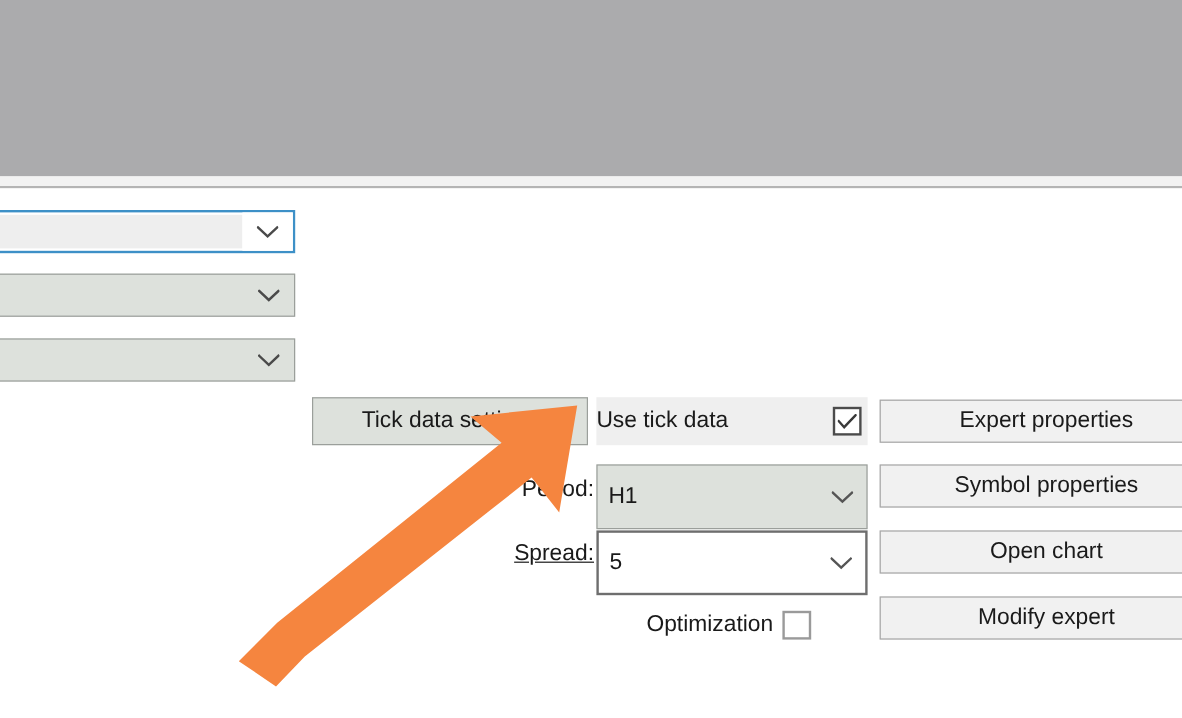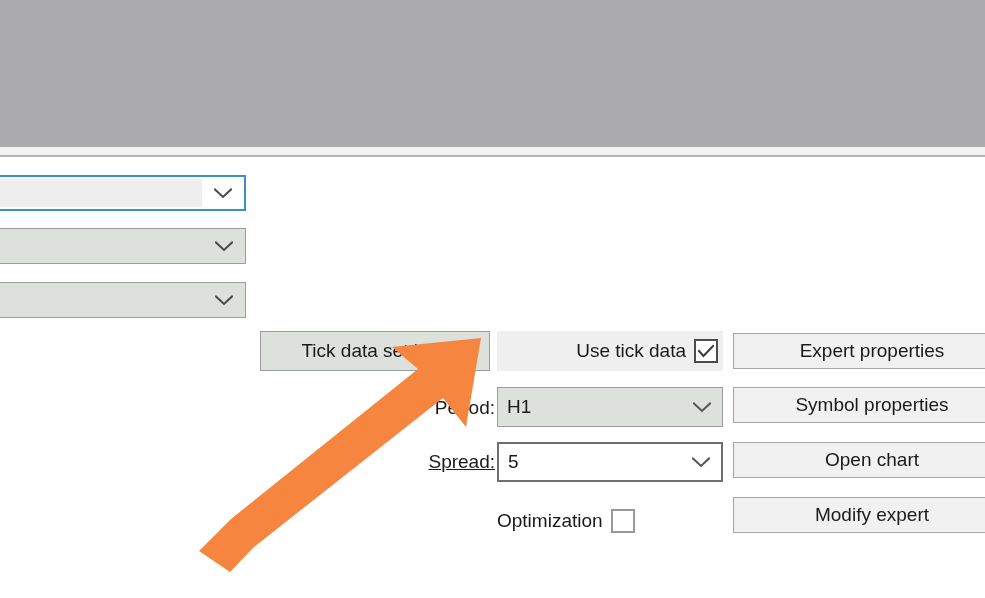--- a/index.html
+++ b/index.html
@@ -129,21 +129,21 @@
   
   #row-use-tick-data {
     position: absolute;
     left: 497px;
     top: 174px;
     width: 226px;
     height: 40px;
     background: #efefef;
     display: flex;
     align-items: center;
-    justify-content: flex-end;
+    justify-content: space-between;
     padding-right: 5px;
     box-sizing: border-box;
   }
   #row-use-tick-data .cb-label {
     font-size: 19px;
     color: #1a1a1a;
     margin-right: 8px;
   }
 
   .checkbox-box {
@@ -166,21 +166,21 @@
     text-align: right;
     width: 110px;
   }
   #label-period { left: 385px; top: 240px; }
   #label-spread { left: 385px; top: 294px; text-decoration: underline; }
 
   .mid-combo {
     position: absolute;
     left: 497px;
     width: 226px;
-    height: 40px;
+    height: 54px;
     box-sizing: border-box;
     display: flex;
     align-items: center;
     gap: 34px;
   }
   .mid-combo .combo-field {
     flex: 1;
     height: 100%;
     display: flex;
     align-items: center;
@@ -211,21 +211,21 @@
   
   #row-optimization {
     position: absolute;
     left: 497px;
     top: 345px;
     width: 226px;
     height: 38px;
     background: #ffffff;
     display: flex;
     align-items: center;
-    justify-content: flex-start;
+    justify-content: center;
     padding-right: 5px;
     box-sizing: border-box;
   }
   #row-optimization .cb-label {
     font-size: 19px;
     color: #1a1a1a;
     margin-right: 8px;
   }
 
   

